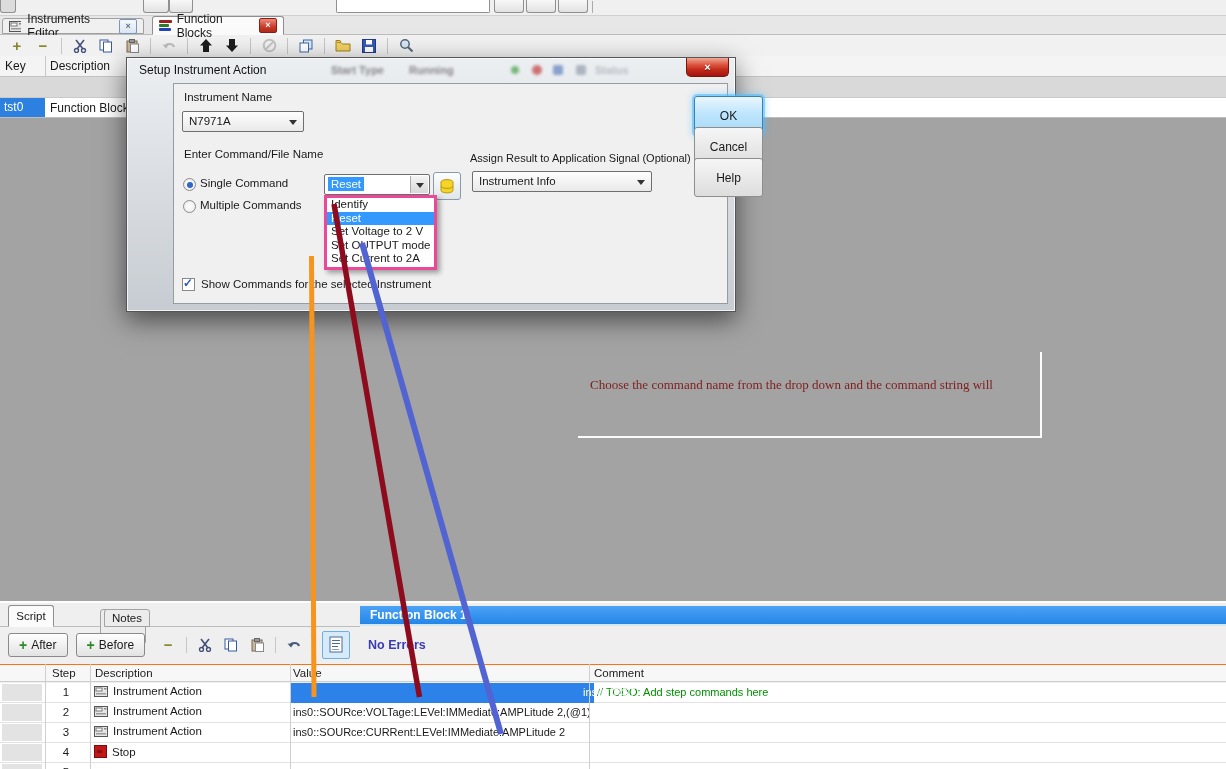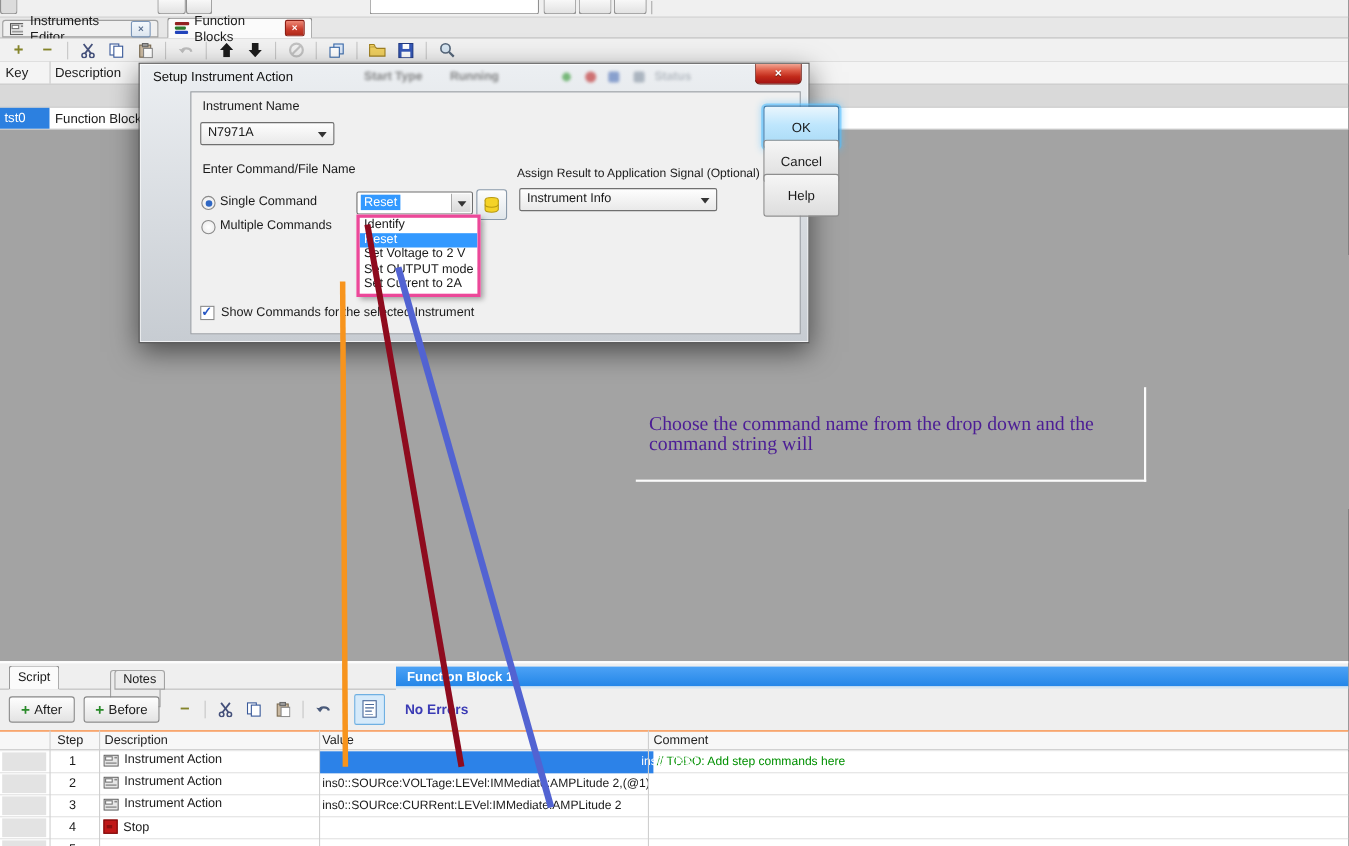--- a/index.html
+++ b/index.html
@@ -29,21 +29,21 @@
   .glyph{font-weight:bold;font-size:15px;line-height:1;}
   .olive{color:#84842a;}
   
   .bg-header{left:0;top:56px;width:1226px;height:20px;background:#f4f4f4;border-bottom:1px solid #c4c4c4;}
   .bg-row1{left:0;top:77px;width:1226px;height:20px;background:#d9d9d9;border-bottom:1px solid #c9c9c9;}
   .bg-row2{left:0;top:98px;width:1226px;height:19px;background:#ffffff;border-bottom:1px solid #bdbdbd;}
   .vline-key{position:absolute;left:45px;top:0;width:1px;height:20px;background:#c8c8c8;}
   .cell-key-sel{position:absolute;left:0;top:0;width:45px;height:19px;background:#2c80e0;color:#fff;padding-left:4px;line-height:19px;box-sizing:border-box;}
   
   .note-frame{left:578px;top:352px;width:462px;height:84px;border-right:2px solid #fbfbfb;border-bottom:2px solid #fbfbfb;}
-  .note-text{left:590px;top:376px;width:460px;font-family:"Liberation Serif",serif;font-size:18px;color:#4c1d95;line-height:18px;}
+  .note-text{left:590px;top:376px;width:460px;font-family:"Liberation Serif",serif;font-size:13px;color:#7f1d1d;line-height:18px;}
   
   .panel{left:0;top:601px;width:1226px;height:168px;background:#efefef;border-top:2px solid #fdfdfd;}
   .fb-bar{position:absolute;left:360px;top:3px;right:0;height:18px;background:linear-gradient(#4da2f5,#2386e8);color:#fff;
           font-weight:bold;font-size:12px;line-height:18px;padding-left:10px;border-bottom:2px solid #d5e6f3;}
   .tabstrip{position:absolute;left:0;top:2px;width:360px;height:22px;border-bottom:1px solid #bdbdbd;box-sizing:border-box;}
   .tab2nd{position:absolute;border:1px solid #a2a2a2;border-radius:3px 3px 0 0;background:#ececec;text-align:center;font-size:11.5px;box-sizing:border-box;}
   .tab-script{left:8px;top:0px;width:46px;height:22px;background:#fbfbfb;border-color:#8e8e8e;border-bottom:1px solid #fbfbfb;line-height:20px;z-index:2;}
   .tab-start{left:56px;top:4px;width:46px;height:34px;line-height:16px;margin-left:44px;}
   .tab-notes{left:104px;top:4px;width:46px;height:18px;line-height:16px;}
   .toolbar2{position:absolute;left:0;top:25px;width:1226px;height:33px;display:flex;align-items:center;padding-left:8px;box-sizing:border-box;gap:8px;}

